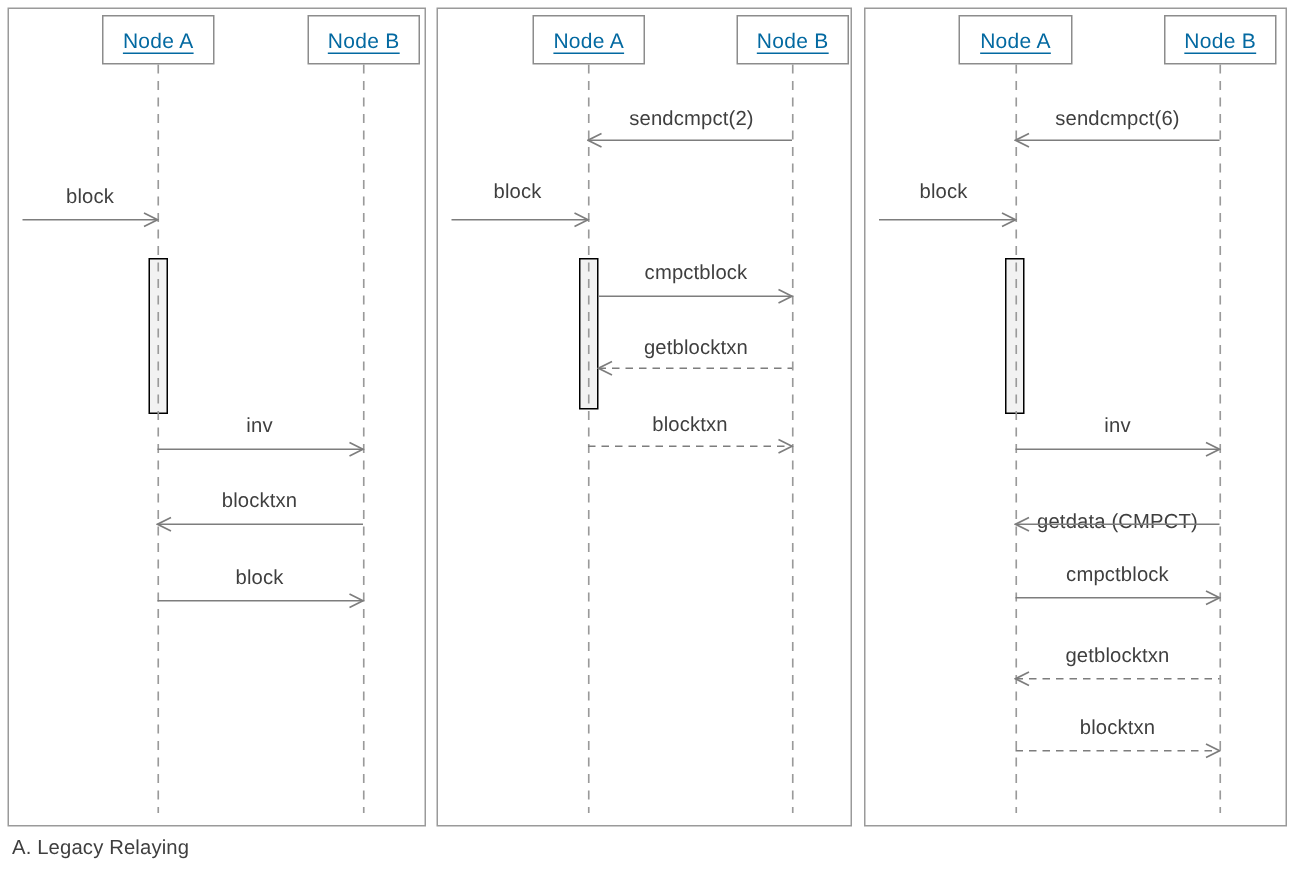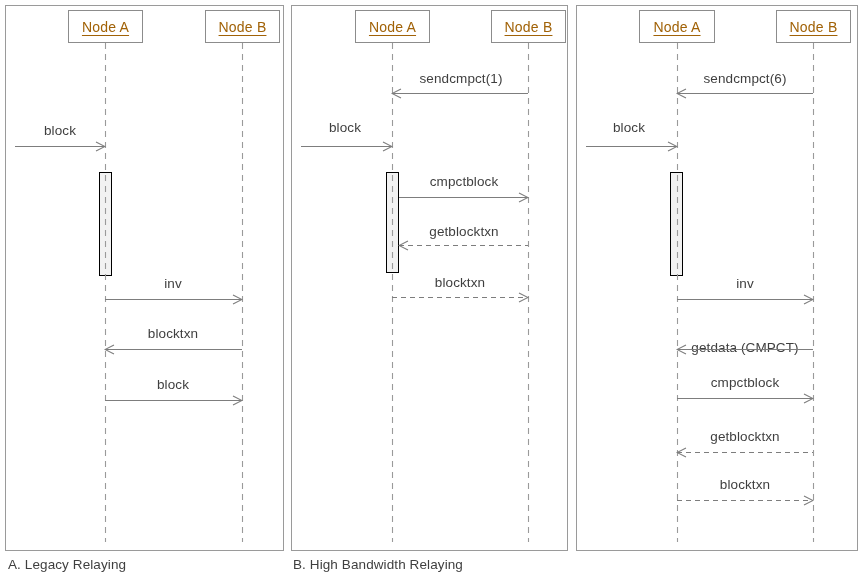--- a/index.html
+++ b/index.html
@@ -45,21 +45,21 @@
     position: absolute;
     border: 1px solid #8c8c8c;
     background: #ffffff;
     box-sizing: border-box;
     display: flex;
     align-items: center;
     justify-content: center;
   }
   .nodebox span {
     font-size: 14px;
-    color: #a16207;
+    color: #0369a1;
     text-decoration: underline;
     text-underline-offset: 3px;
     letter-spacing: 0.2px;
   }
   .msg-label {
     position: absolute;
     font-size: 13.5px;
     color: #3f3f3f;
     white-space: nowrap;
     transform: translateX(-50%);
@@ -97,21 +97,21 @@
 
   <div class="nodebox" style="left:355px; top:10px; width:75px; height:33px;">
     <span>Node A</span>
   </div>
   <div class="nodebox" style="left:491px; top:10px; width:75px; height:33px;">
     <span>Node B</span>
   </div>
 
   <div class="activation" style="left:386px; top:172px; width:13px; height:101px;"></div>
 
-  <div class="msg-label" style="left:461px; top:71px;">sendcmpct(1)</div>
+  <div class="msg-label" style="left:461px; top:71px;">sendcmpct(2)</div>
   <div class="msg-label" style="left:345px; top:120px;">block</div>
   <div class="msg-label" style="left:464px; top:174px;">cmpctblock</div>
   <div class="msg-label" style="left:464px; top:224px;">getblocktxn</div>
   <div class="msg-label" style="left:460px; top:275px;">blocktxn</div>
 
   <div class="panel" style="left:576px; top:5px; width:282px; height:546px;"></div>
 
   <div class="nodebox" style="left:639px; top:10px; width:76px; height:33px;">
     <span>Node A</span>
   </div>
@@ -171,15 +171,14 @@
       <line x1="586" y1="146.5" x2="677" y2="146.5" marker-end="url(#ah-r)"></line>
       <line x1="677" y1="299.5" x2="813" y2="299.5" marker-end="url(#ah-r)"></line>
       <line x1="677" y1="349.5" x2="813" y2="349.5" marker-start="url(#ah-l)"></line>
       <line x1="677" y1="398.5" x2="813" y2="398.5" marker-end="url(#ah-r)"></line>
       <line x1="677" y1="452.5" x2="813" y2="452.5" stroke-dasharray="5 4" marker-start="url(#ah-l)"></line>
       <line x1="677" y1="500.5" x2="813" y2="500.5" stroke-dasharray="5 4" marker-end="url(#ah-r)"></line>
     </g>
   </svg>
 
   <div class="caption" style="left:8px; top:557px;">A. Legacy Relaying</div>
-  <div class="caption" style="left:293px; top:557px;">B. High Bandwidth Relaying</div>
 
 </div>
 
 </body></html>

